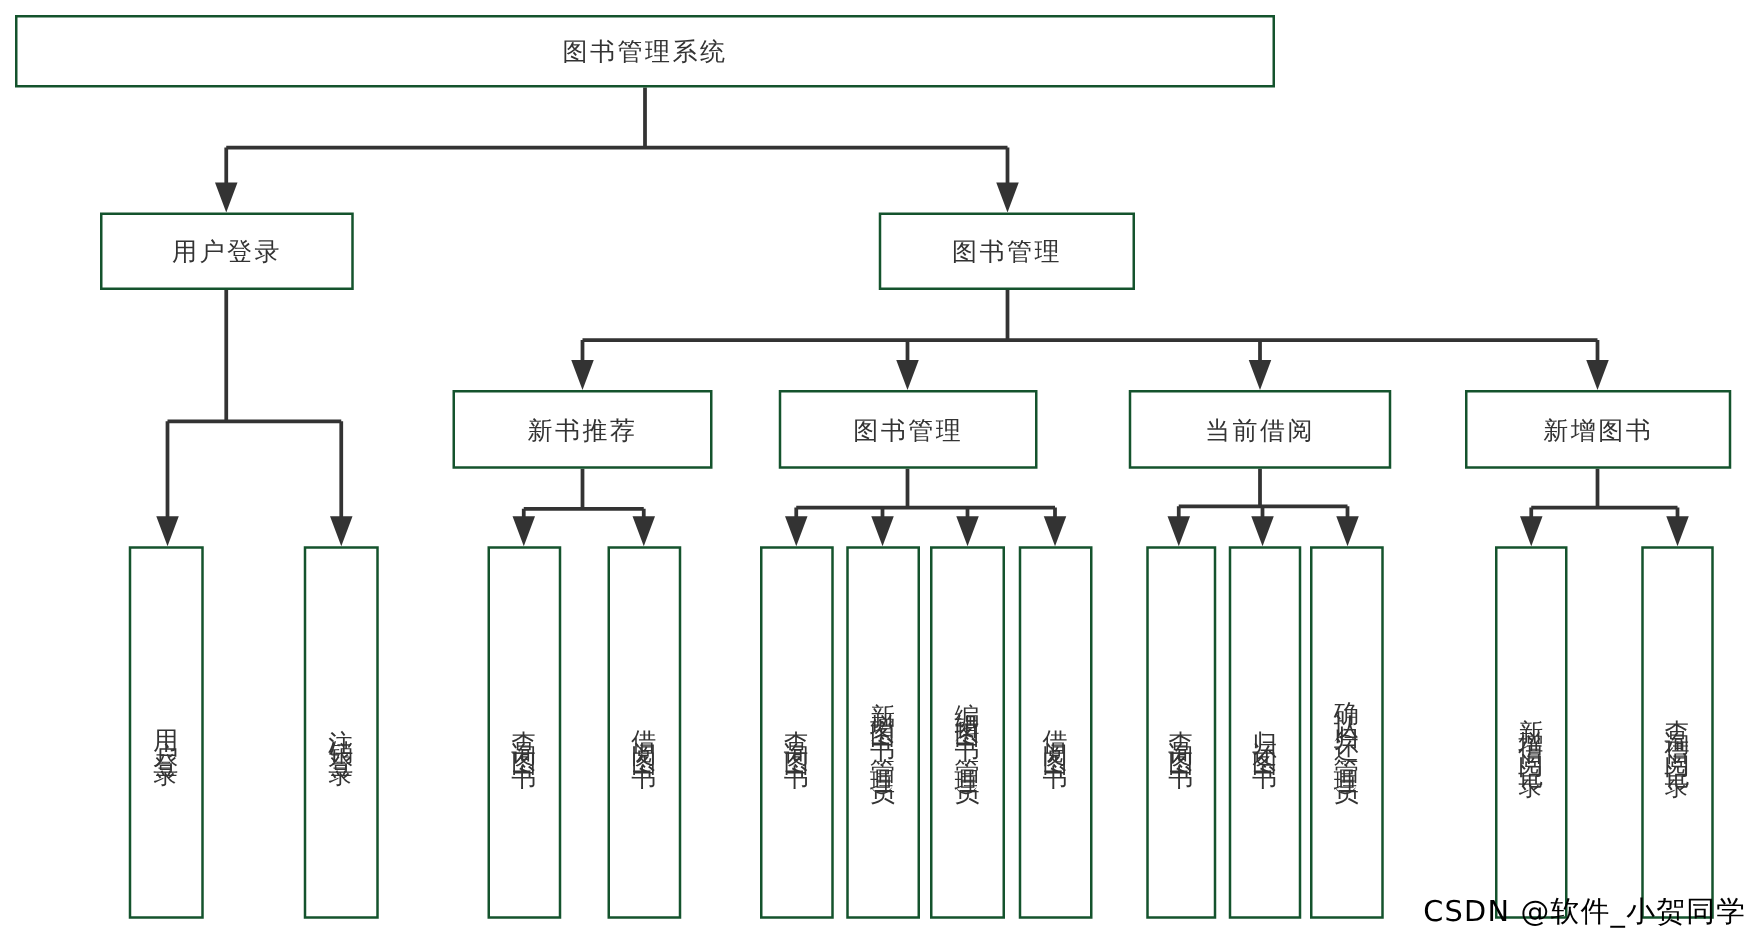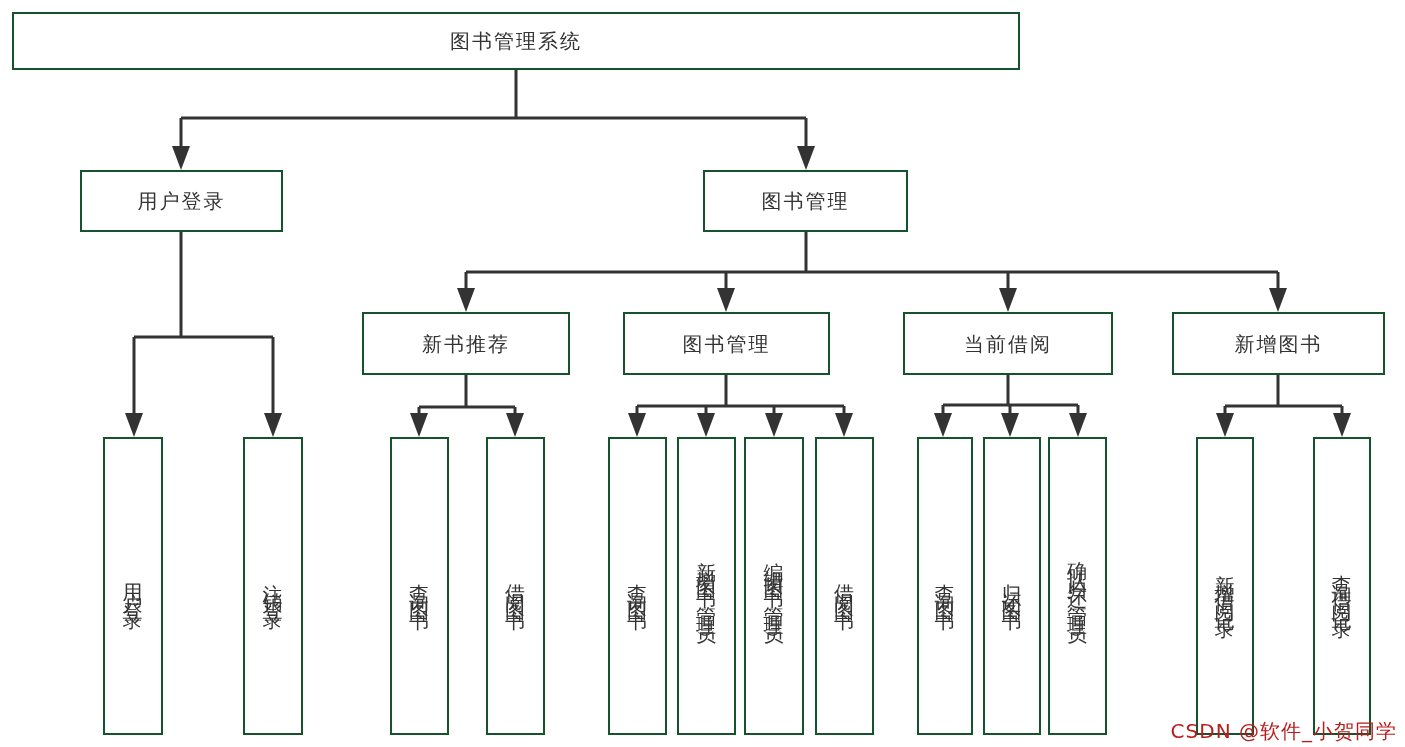--- a/index.html
+++ b/index.html
@@ -33,22 +33,22 @@
     text-orientation:mixed;
     font-size:20px;
     letter-spacing:9px;
     line-height:1;
     white-space:nowrap;
   }
   .watermark{
     position:absolute;
     right:8px;
     bottom:2px;
-    font-size:20px;
-    color:#b91c1c;
+    font-size:23px;
+    color:#000000;
     letter-spacing:1px;
     z-index:5;
     white-space:nowrap;
   }
 </style>
 </head>
 <body>
 
 <div id="canvas">
 

